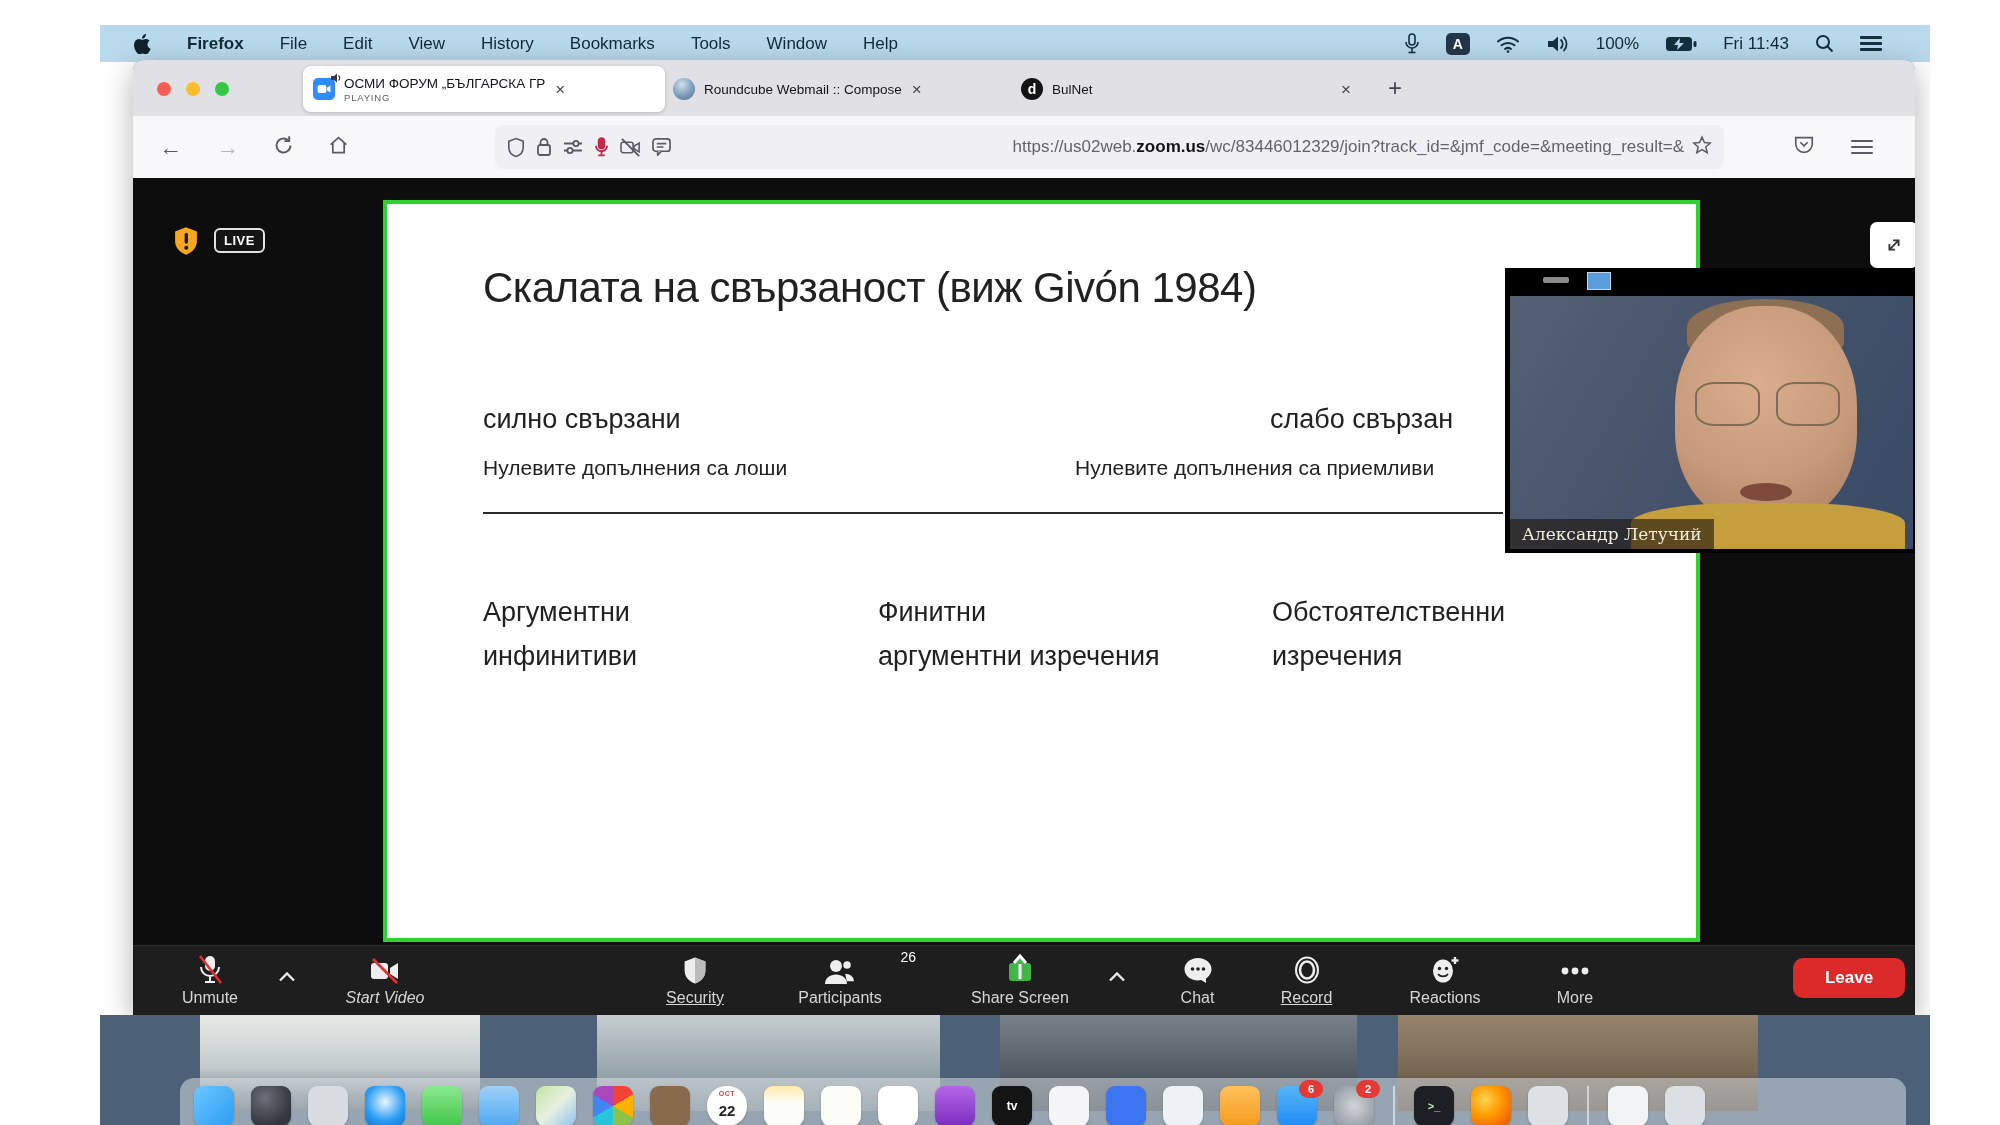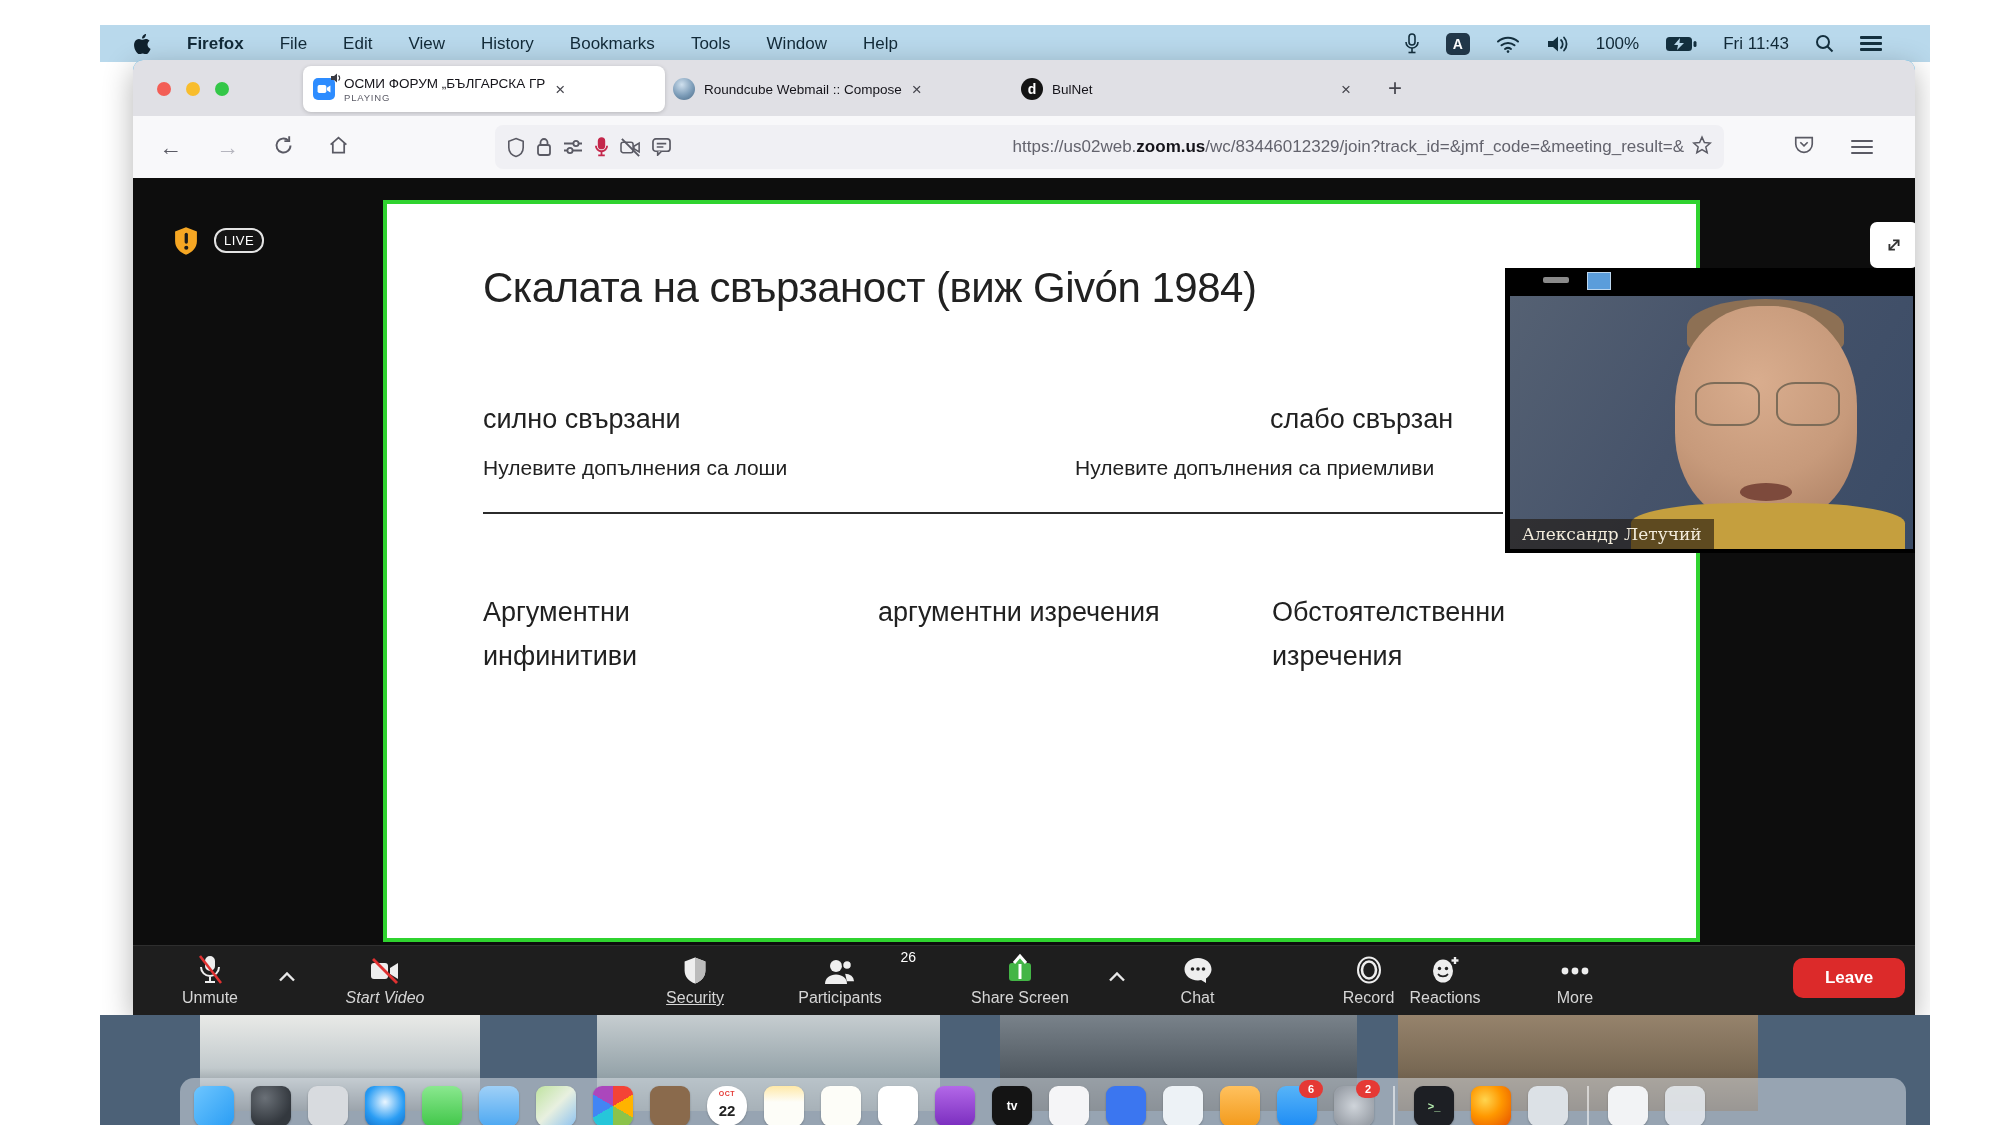--- a/index.html
+++ b/index.html
@@ -47,22 +47,22 @@
   .zoomarea{position:absolute;left:0;top:118px;width:100%;height:837px;background:#0d0d0d;}
   .share-frame{position:absolute;left:250px;top:22px;width:1317px;height:742px;
     border:4px solid #2fd32f;background:#fff;box-sizing:border-box;}
   .slide{position:absolute;inset:0;color:#212121;}
   .slide-title{position:absolute;left:96px;top:60px;font-size:42px;letter-spacing:-.5px;white-space:nowrap;}
   .sl-h{position:absolute;top:200px;font-size:27px;}
   .sl-sub{position:absolute;top:252px;font-size:21px;}
   .sl-line{position:absolute;left:96px;top:308px;width:1020px;height:2px;background:#2b2b2b;}
   .sl-col{position:absolute;top:386px;font-size:27px;line-height:44px;}
   .live-shield{position:absolute;left:39px;top:48px;}
-  .live-badge{position:absolute;left:81px;top:50px;border:2px solid #e3e3e3;border-radius:12px;
-    color:#fff;font-size:13px;font-weight:400;padding:3px 8px;letter-spacing:.5px;background:#151515;}
+  .live-badge{position:absolute;left:81px;top:50px;border:2px solid #e3e3e3;border-radius:6px;
+    color:#fff;font-size:13px;font-weight:700;padding:3px 8px;letter-spacing:.5px;background:#151515;}
   .banner{position:absolute;left:550px;top:27px;height:37px;background:#3eb549;display:flex;
     align-items:center;padding:0 14px;font-size:18px;color:#08140a;white-space:nowrap;}
   .banner .pname{font-family:"DejaVu Serif", serif;margin:0 4px 0 5px;}
   .banner svg{margin-left:8px;}
   .viewopts{position:absolute;left:1080px;top:27px;height:37px;background:#1e1e1e;color:#fff;
     display:flex;align-items:center;gap:9px;padding:0 16px;font-size:17.5px;}
   .expand-btn{position:absolute;left:1737px;top:44px;width:48px;height:46px;background:#fff;
     border-radius:7px;display:flex;align-items:center;justify-content:center;}
   
   .thumb{position:absolute;left:1372px;top:90px;width:413px;height:285px;background:#000;}
@@ -348,20 +348,21 @@
           <div class="sl-h" style="left:96px;" data-name="slide-left-heading">силно свързани</div>
           <div class="sl-h" style="left:883px;" data-name="slide-right-heading">слабо свързан</div>
           <div class="sl-sub" style="left:96px;" data-name="slide-left-subtext">Нулевите допълнения са лоши</div>
           <div class="sl-sub" style="left:688px;" data-name="slide-right-subtext">Нулевите допълнения са приемливи</div>
           <div class="sl-line" data-name="slide-divider-line"></div>
           <div class="sl-col" style="left:96px;width:270px;" data-name="slide-column-1">
             <div>Аргументни</div>
               <div>инфинитиви</div>
           </div>
           <div class="sl-col" style="left:491px;width:390px;" data-name="slide-column-2">
+            <div>Финитни</div>
               <div>аргументни изречения</div>
           </div>
           <div class="sl-col" style="left:885px;width:320px;" data-name="slide-column-3">
             <div>Обстоятелственни</div>
               <div>изречения</div>
           </div>
         </div>
       </div>
 
       <div class="thumb" data-name="participant-video-thumbnail">
@@ -456,21 +457,21 @@
             <svg width="30" height="29" viewBox="0 0 30 29">
                 <path d="M15 2C7.3 2 1.5 7 1.5 13.2c0 6.2 5.8 11.2 13.5 11.2 1.1 0 2.1-.1 3.1-.3L23 27v-4.6c3-2 5.5-5.3 5.5-9.2C28.5 7 22.7 2 15 2Z" fill="#eee"></path>
                 <circle cx="9.5" cy="13" r="1.8" fill="#222"></circle>
                 <circle cx="15" cy="13" r="1.8" fill="#222"></circle>
                 <circle cx="20.5" cy="13" r="1.8" fill="#222"></circle>
               </svg>
           </div>
           <div class="lbl">Chat</div>
         </div>
 
-        <div class="ctl" style="left:1188px;width:95px;" data-name="record-button">
+        <div class="ctl" style="left:1126px;width:95px;text-decoration:underline;" data-name="record-button">
           <div class="ic" data-name="record-icon">
             <svg width="28" height="30" viewBox="0 0 28 30" fill="none" stroke="#eee">
                 <ellipse cx="14" cy="15" rx="11" ry="12.5" stroke-width="2"></ellipse>
                 <ellipse cx="14" cy="15" rx="7" ry="8.5" stroke-width="2.6"></ellipse>
               </svg>
           </div>
           <div class="lbl">Record</div>
         </div>
 
         <div class="ctl" style="left:1257px;width:110px;" data-name="reactions-button">

